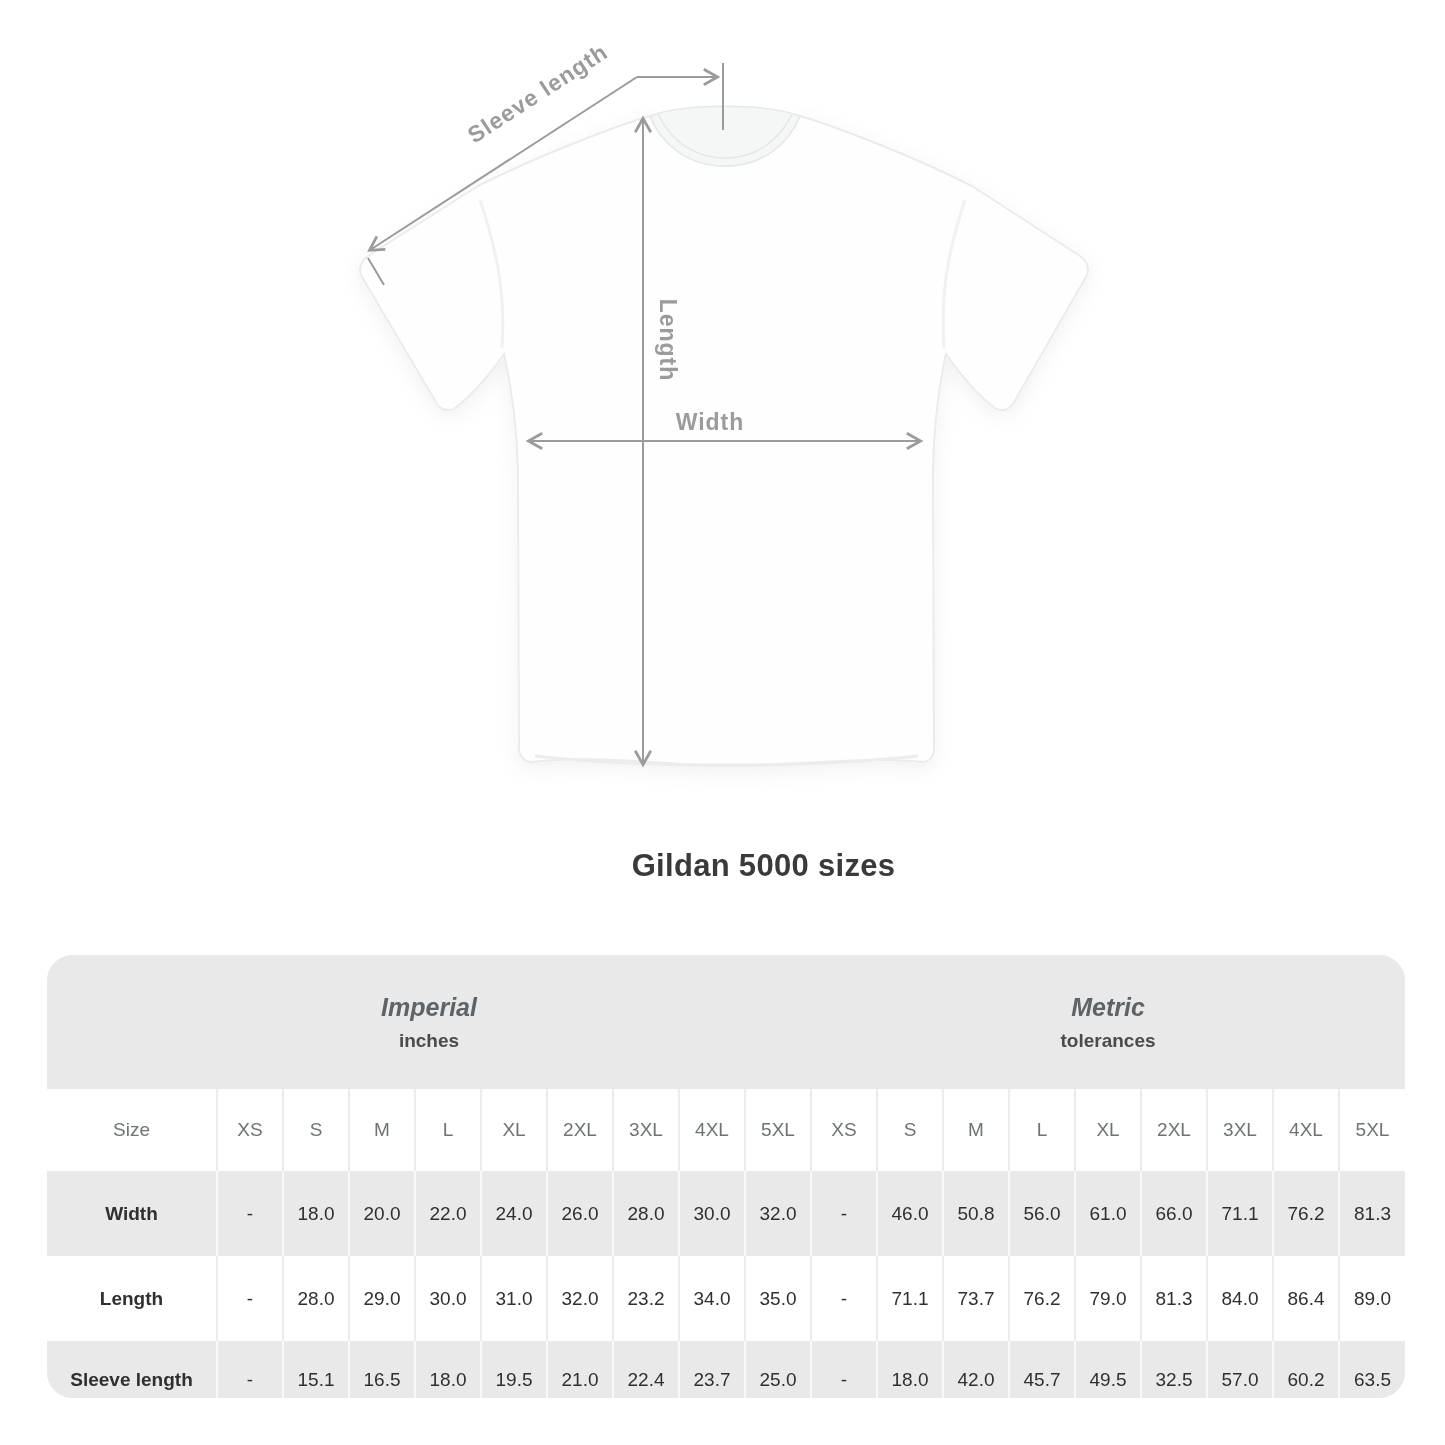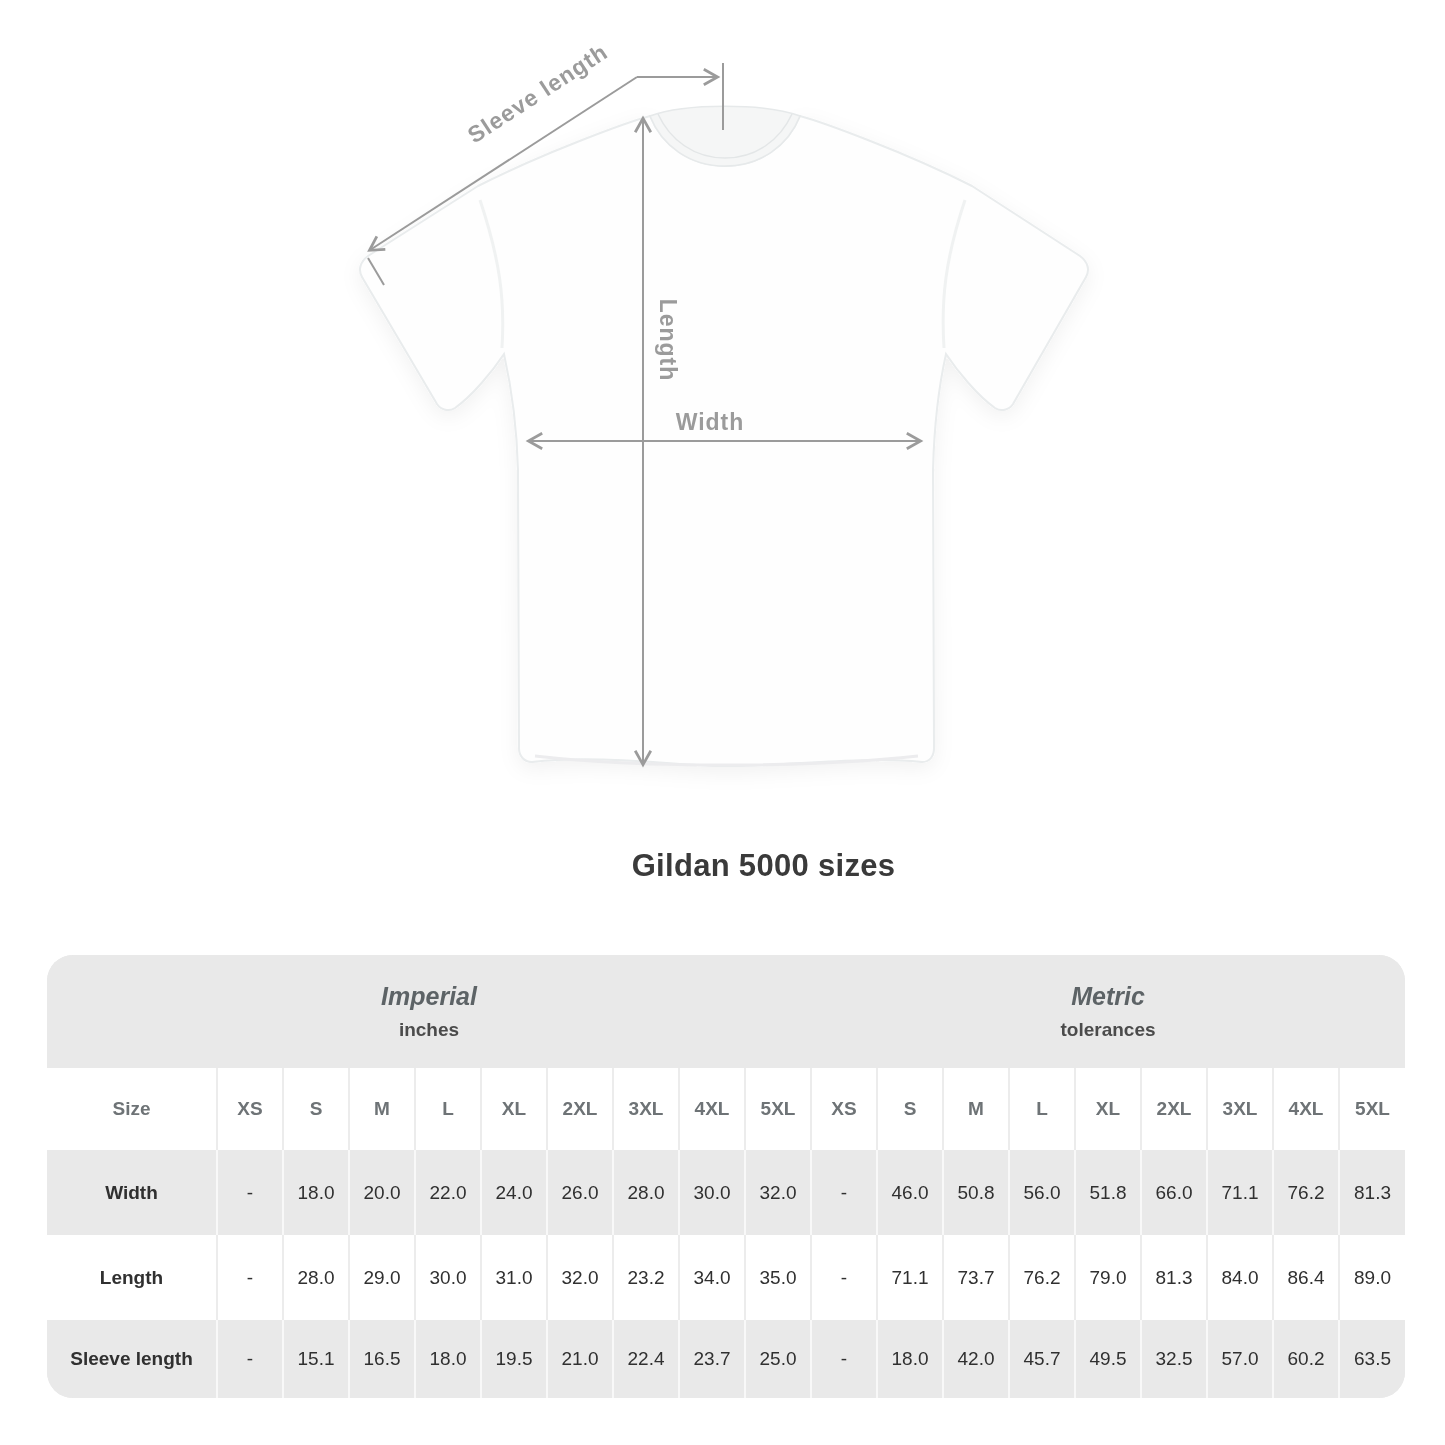--- a/index.html
+++ b/index.html
@@ -36,26 +36,26 @@
     border-radius:26px;overflow:hidden;background:#e9e9e9;
   }
   table.size-table{
     width:100%;height:100%;
     border-collapse:collapse;table-layout:fixed;
   }
   table.size-table col.c-label{width:170px;}
   table.size-table th, table.size-table td{
     text-align:center;vertical-align:middle;padding:0;
   }
-  tr.row-group th{height:113px;background:#e9e9e9;vertical-align:middle;}
+  tr.row-group th{height:134px;background:#e9e9e9;vertical-align:middle;}
   .group-label{font-size:25px;font-weight:bold;font-style:italic;color:#5d6366;line-height:1;}
   .group-unit{font-size:19px;color:#4b4b4b;margin-top:11px;line-height:1;}
   tr.row-sizes th{
     height:82px;background:#ffffff;
-    font-size:19px;font-weight:bold;color:#6e7376;
+    font-size:19px;font-weight:normal;color:#6e7376;
     border-left:2px solid #ececec;
   }
   tr.row-sizes th:first-child{border-left:none;}
   tr.row-white td{
     height:85px;background:#ffffff;border-left:2px solid #ececec;
     font-size:19px;color:#303030;
   }
   tr.row-gray td{
     height:85px;background:#e9e9e9;border-left:2px solid #f8f8f8;
     font-size:19px;color:#303030;
@@ -186,21 +186,21 @@
           <td>22.0</td>
           <td>24.0</td>
           <td>26.0</td>
           <td>28.0</td>
           <td>30.0</td>
           <td>32.0</td>
           <td>-</td>
           <td>46.0</td>
           <td>50.8</td>
           <td>56.0</td>
-          <td>51.8</td>
+          <td>61.0</td>
           <td>66.0</td>
           <td>71.1</td>
           <td>76.2</td>
           <td>81.3</td>
         </tr>
         <tr class="row-white">
           <td class="row-label">Length</td>
           <td>-</td>
           <td>28.0</td>
           <td>29.0</td>

